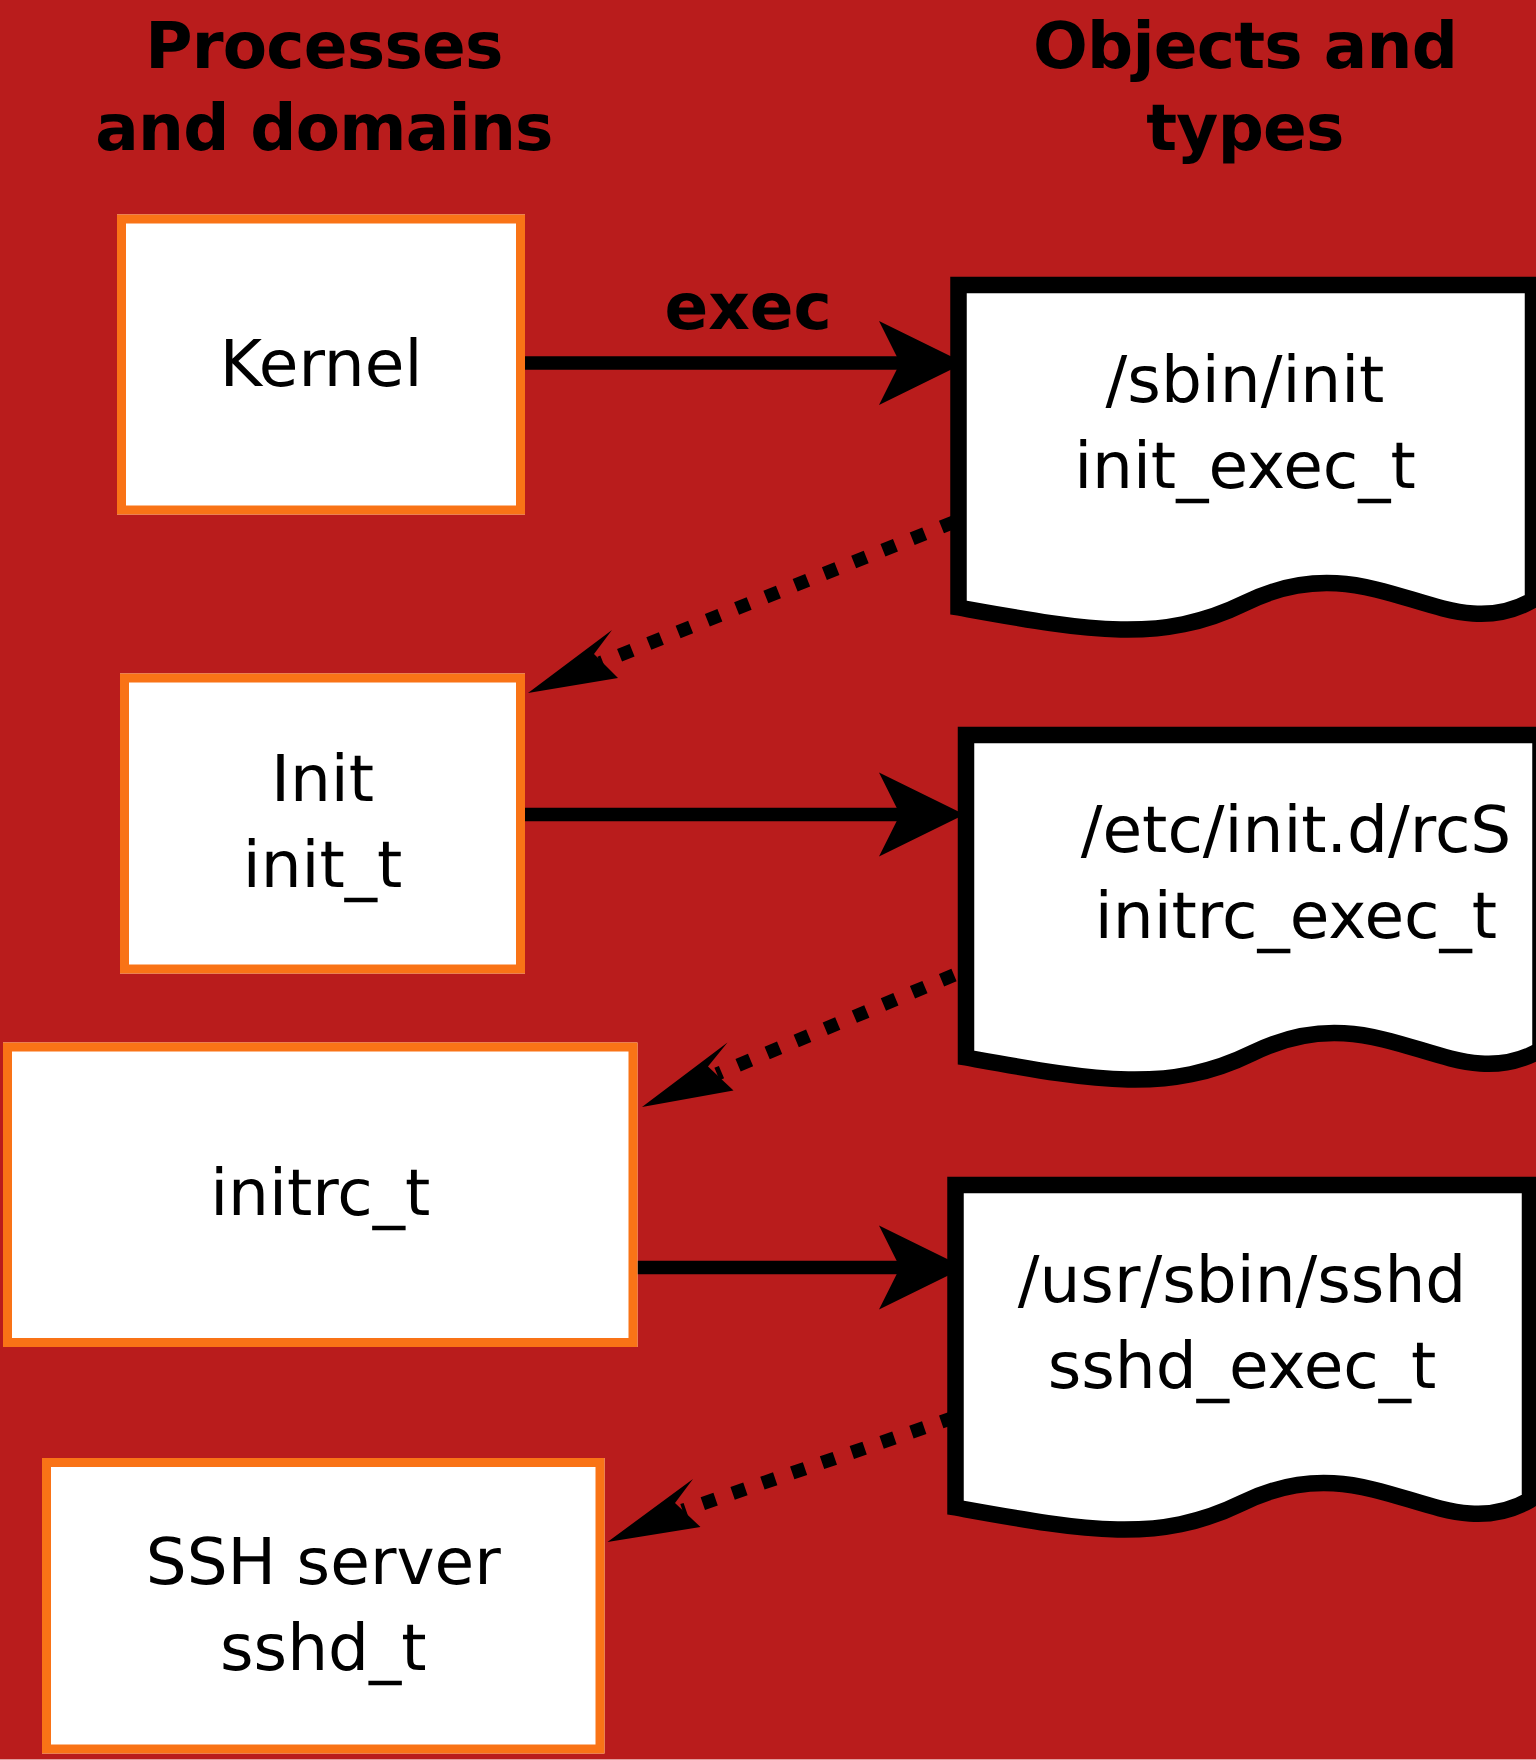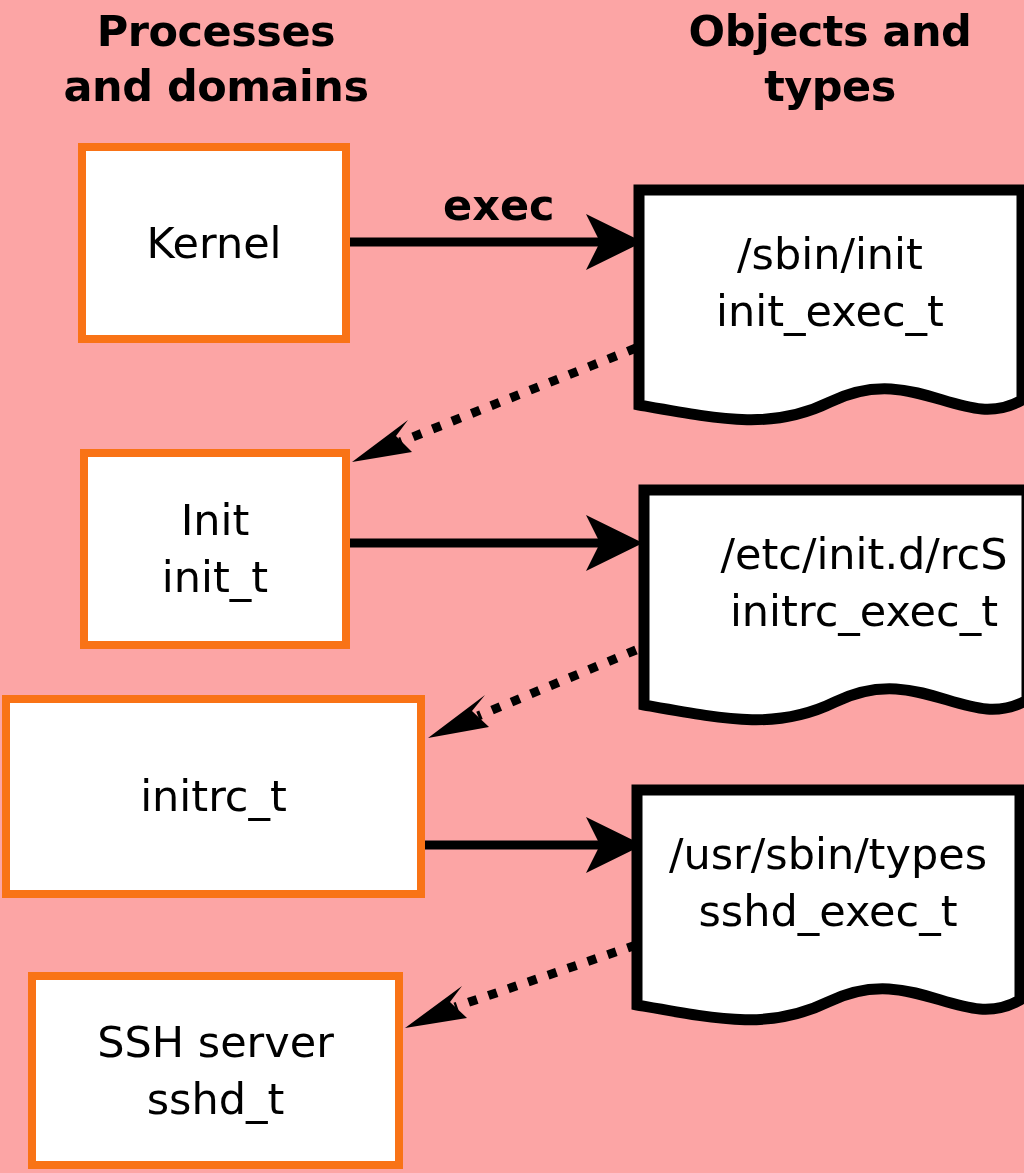--- a/index.html
+++ b/index.html
@@ -4,42 +4,42 @@
 <style>
   html, body {
     margin: 0;
     padding: 0;
     background: #ffffff;
   }
   #canvas {
     position: relative;
     width: 1024px;
     height: 1173px;
-    background: #fca5a5;
+    background: #b91c1c;
     overflow: hidden;
     font-family: "DejaVu Sans", sans-serif;
   }
   .col-header {
     position: absolute;
     text-align: center;
     font-weight: bold;
     font-size: 43px;
     line-height: 55px;
     color: #000000;
     white-space: pre-line;
     letter-spacing: -0.5px;
   }
   #header-processes { left: 16px;  top: 4px;  width: 400px; }
   #header-objects   { left: 630px; top: 4px;  width: 400px; }
 
   .proc-box {
     position: absolute;
     box-sizing: border-box;
     background: #ffffff;
-    border: 8px solid #f97316;
+    border: 6px solid #f97316;
     display: flex;
     flex-direction: column;
     align-items: center;
     justify-content: center;
     color: #000000;
   }
   .proc-line {
     font-size: 43px;
     line-height: 57px;
     white-space: nowrap;
@@ -159,17 +159,17 @@
       <path d="M6,6 L389,6 L389,216 C330,250 282,176 197,218 C140,246 90,236 6,221 Z" fill="#ffffff" stroke="#000000" stroke-width="11" stroke-linejoin="miter" stroke-linecap="butt"></path>
     </svg>
     <div class="doc-text" style="top:42px;">/etc/init.d/rcS</div>
     <div class="doc-text" style="top:99px;">initrc_exec_t</div>
   </div>
 
   <div class="doc-shape" style="left:631px; top:784px; width:394px; height:256px;">
     <svg width="394" height="256" viewBox="0 0 394 256">
       <path d="M6,6 L389,6 L389,216 C330,250 282,176 197,218 C140,246 90,236 6,221 Z" fill="#ffffff" stroke="#000000" stroke-width="11" stroke-linejoin="miter" stroke-linecap="butt"></path>
     </svg>
-    <div class="doc-text" style="top:42px;">/usr/sbin/types</div>
+    <div class="doc-text" style="top:42px;">/usr/sbin/sshd</div>
     <div class="doc-text" style="top:99px;">sshd_exec_t</div>
   </div>
 
 </div>
 
 </body></html>

